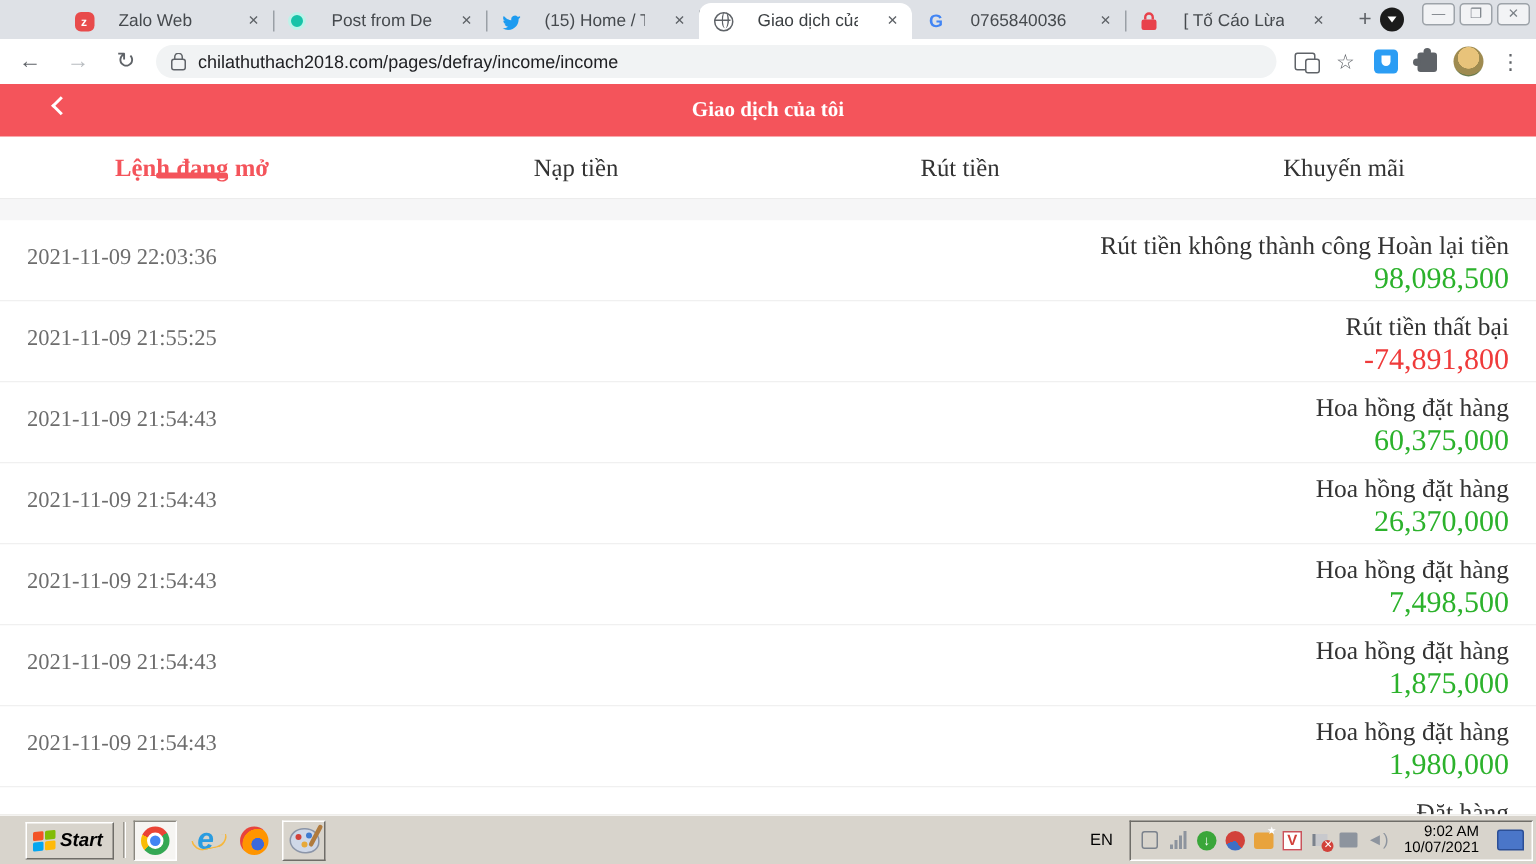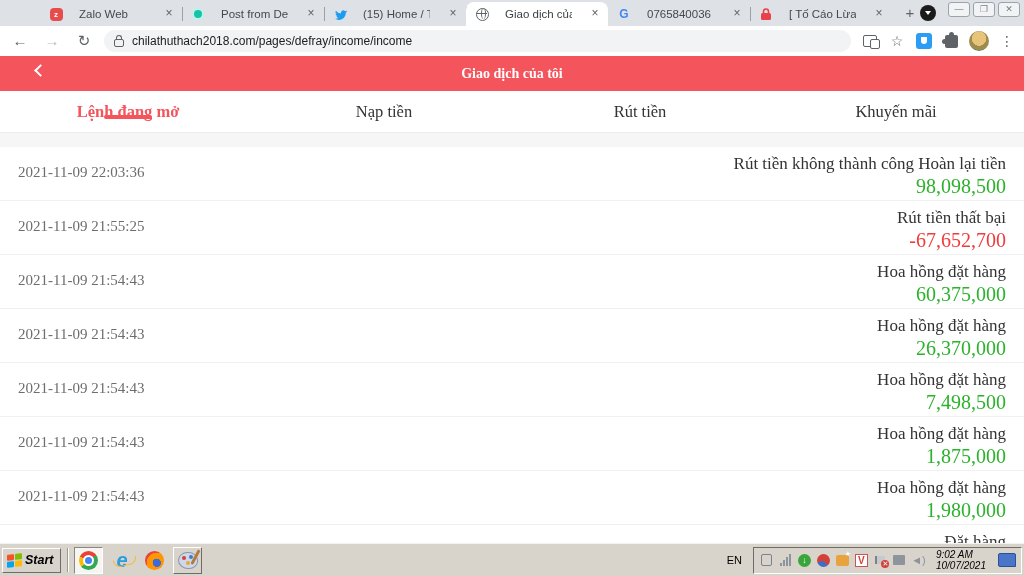--- a/index.html
+++ b/index.html
@@ -89,21 +89,21 @@
   .txn-amount { font-size:20px; line-height:22px; }
   .amt-pos { color:#2cb22c; }
   .amt-neg { color:#ef3b3b; }
   .txn-row.partial { border-bottom:none; }
 
   
   .taskbar { position:absolute; left:0; bottom:0; width:1024px; height:33px; background:#d8d4cc;
     border-top:1px solid #f4f3f1; display:flex; align-items:center; }
   .bevel-out { border-top:1px solid #fff; border-left:1px solid #fff;
     border-right:1px solid #6f6d68; border-bottom:1px solid #6f6d68; background:#d8d4cc; }
-  .start-btn { display:flex; align-items:center; gap:3px; height:25px; margin-left:2px;
+  .start-btn { display:flex; align-items:center; gap:3px; height:25px; margin-left:17px;
     padding:0 7px 0 4px; font-weight:bold; font-style:italic; font-size:12.5px; color:#000; }
   .winflag { width:15px; height:13px; display:grid; grid-template-columns:7px 7px;
     grid-template-rows:6px 6px; gap:1px; transform:skewY(-6deg); }
   .winflag i { border-radius:1px; }
   .qsep { width:1px; height:24px; background:#9b9890; margin:0 4px 0 6px; box-shadow:1px 0 0 #fff; }
   .ql-item { width:29px; height:27px; display:flex; align-items:center; justify-content:center;
     margin:0 2px; }
   .ql-item.pressed { background:#f6f5f2; border:1px solid #8a877f; border-right-color:#fff;
     border-bottom-color:#fff; }
   .chrome-ico { width:19px; height:19px; border-radius:50%; position:relative;
@@ -140,21 +140,21 @@
   .ti-orange:after { content:"★"; position:absolute; right:-2px; top:-5px; font-size:7px; color:#fff; }
   .ti-unikey { width:13px; height:13px; background:#fff; border:1px solid #c9535a; color:#d2413a;
     font-weight:bold; font-size:10px; line-height:11px; text-align:center; }
   .ti-flag { width:10px; height:8px; background:#c8c9cd; border-left:2px solid #7b828c;
     position:relative; }
   .ti-flag:after { content:"✕"; position:absolute; right:-4px; bottom:-4px; font-size:7px;
     color:#fff; background:#d2413a; border-radius:50%; width:8px; height:8px; line-height:8px;
     text-align:center; }
   .ti-update { width:12px; height:10px; background:#8d949e; border-radius:1px; }
   .ti-speaker { color:#8d949e; font-size:11px; }
-  .clock { text-align:left; font-size:10px; line-height:11.5px; color:#000; padding:0 6px;font-style:italic; }
+  .clock { text-align:right; font-size:10px; line-height:11.5px; color:#000; padding:0 6px; }
   .show-desktop { width:18px; height:14px; background:#4a76c9; border:1px solid #2c4f96;
     border-radius:2px 2px 0 2px; margin-left:2px; }
 </style>
 </head>
 <body>
 
 <div class="tabstrip">
   <div class="tabs">
     <div class="tab">
       <span class="favicon">
@@ -260,21 +260,21 @@
     <span class="txn-date">2021-11-09 22:03:36</span>
     <div class="txn-right">
       <div class="txn-desc">Rút tiền không thành công Hoàn lại tiền</div>
       <div class="txn-amount amt-pos">98,098,500</div>
     </div>
   </div>
   <div class="txn-row">
     <span class="txn-date">2021-11-09 21:55:25</span>
     <div class="txn-right">
       <div class="txn-desc">Rút tiền thất bại</div>
-      <div class="txn-amount amt-neg">-67,652,700</div>
+      <div class="txn-amount amt-neg">-74,891,800</div>
     </div>
   </div>
   <div class="txn-row">
     <span class="txn-date">2021-11-09 21:54:43</span>
     <div class="txn-right">
       <div class="txn-desc">Hoa hồng đặt hàng</div>
       <div class="txn-amount amt-pos">60,375,000</div>
     </div>
   </div>
   <div class="txn-row">

